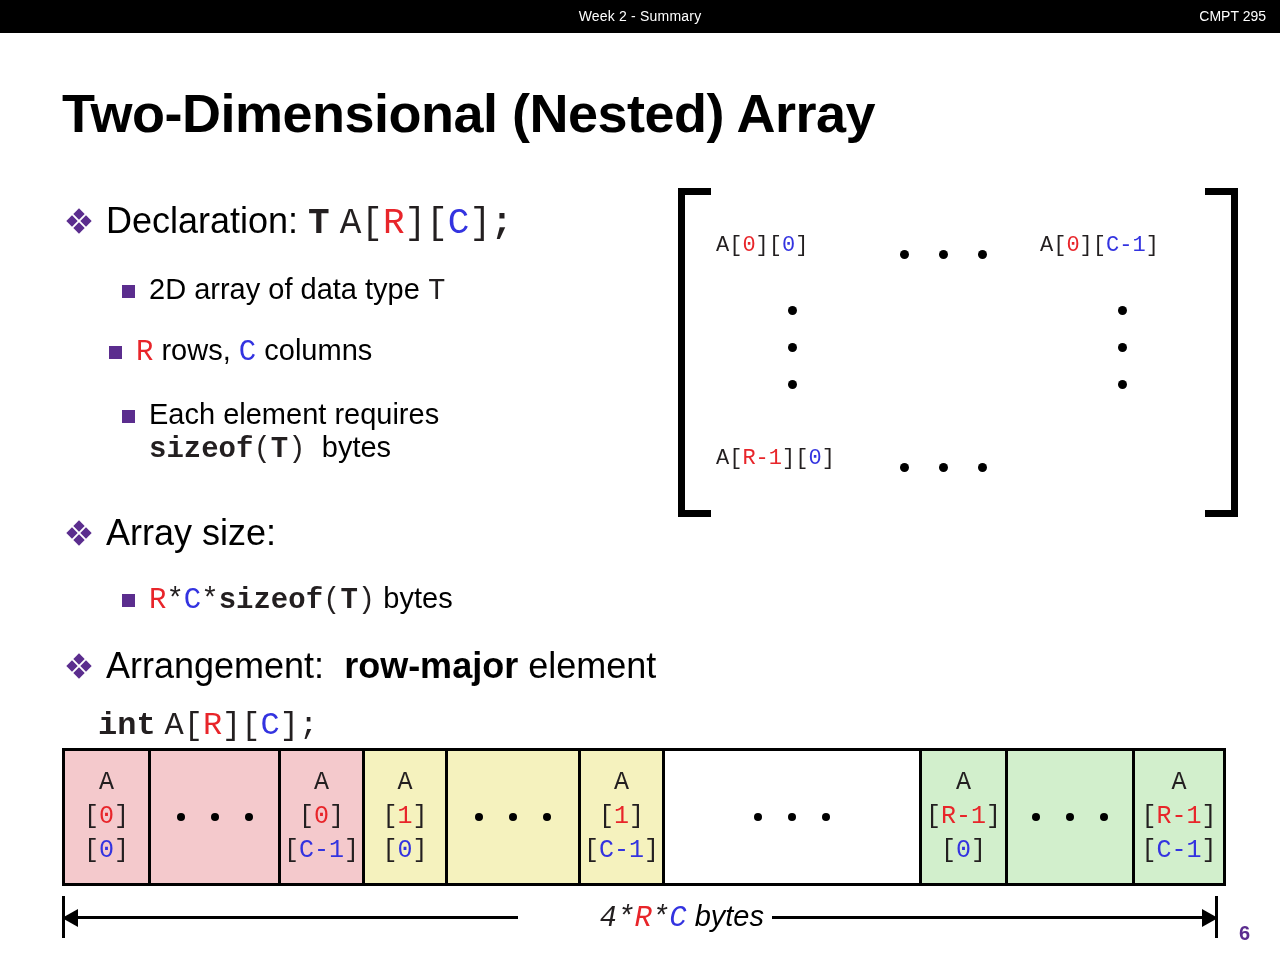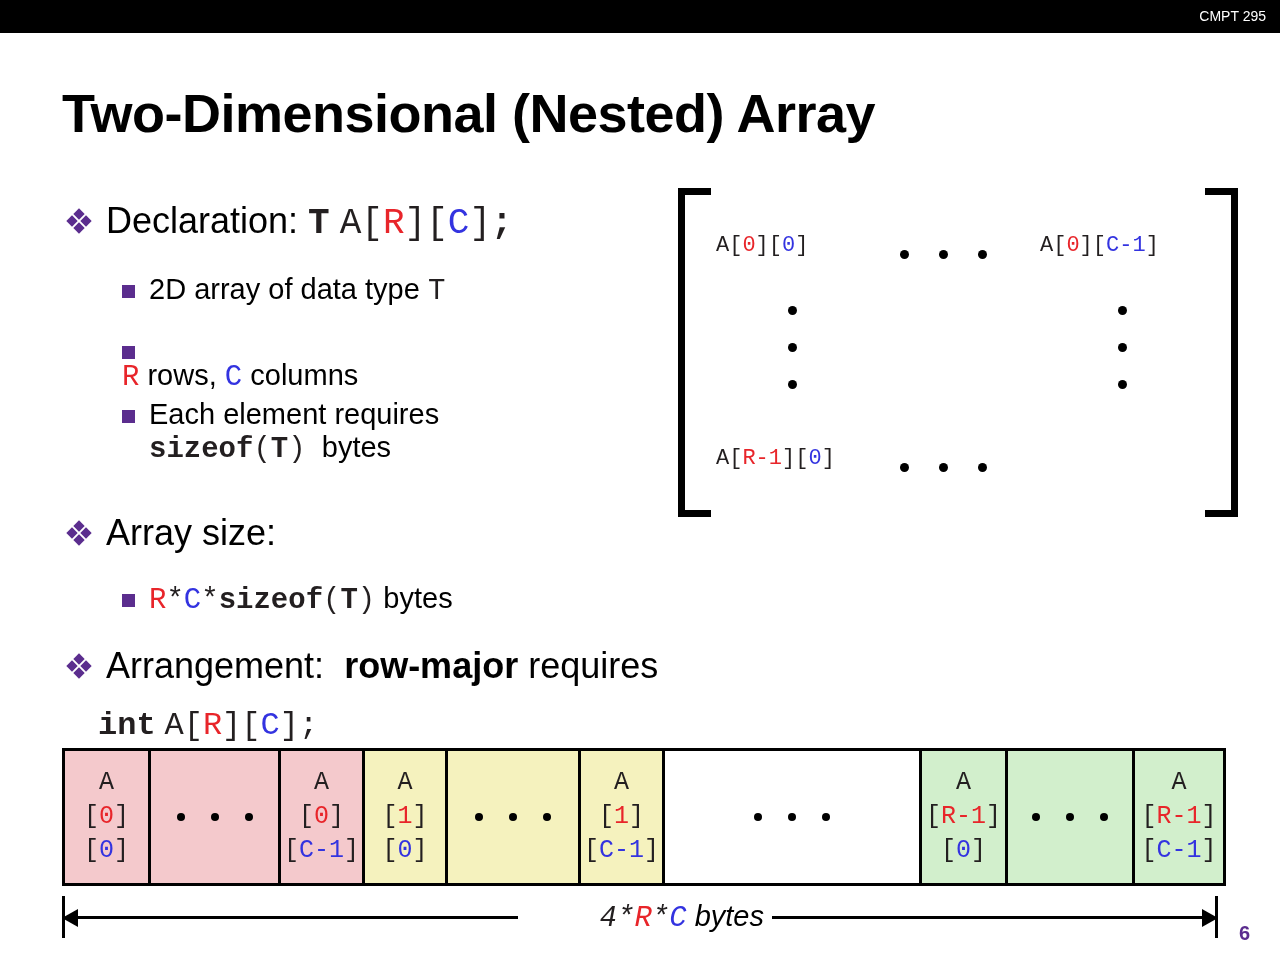--- a/index.html
+++ b/index.html
@@ -256,20 +256,21 @@
     font-weight: bold;
     color: #5B2D8E;
   }
 </style>
 </head>
 <body>
 
 <div id="slide">
 
   <div class="header-bar"></div>
+  <div class="header-center">Week 2 - Summary</div>
   <div class="header-right">CMPT 295</div>
 
   <div class="slide-title">Two-Dimensional (Nested) Array</div>
 
   <div class="bullet-l1" style="left:66px; top:200px;">
     <span class="bul-diamond">
       <i class="d-t"></i>
         <i class="d-l"></i>
         <i class="d-r"></i>
         <i class="d-b"></i>
@@ -279,21 +280,21 @@
       <span class="mono-b dark">T</span>
       <span class="mono dark">A</span><span class="mono dark">[</span><span class="mono red">R</span><span class="mono dark">]</span><span class="mono dark">[</span><span class="mono blue">C</span><span class="mono dark">]</span><span class="mono dark bold">;</span>
     </span>
   </div>
 
   <div class="bullet-l2" style="left:122px; top:273px;">
     <span class="bul-square"></span>
     <span><span>2D array of data type </span><span class="mono dark">T</span></span>
   </div>
 
-  <div class="bullet-l2" style="left:122px; top:334px;flex-direction:column;">
+  <div class="bullet-l2" style="left:109px; top:334px;">
     <span class="bul-square"></span>
     <span><span class="mono red">R</span><span> rows, </span><span class="mono blue">C</span><span> columns</span></span>
   </div>
 
   <div class="bullet-l2" style="left:122px; top:398px;">
     <span class="bul-square"></span>
     <span>
       <span>Each element requires</span><br>
       <span class="mono-b dark">sizeof</span><span class="mono dark">(</span><span class="mono-b dark">T</span><span class="mono dark">)</span>&nbsp; <span>bytes</span>
     </span>
@@ -314,21 +315,21 @@
     <span><span class="mono red">R</span><span class="mono dark">*</span><span class="mono blue">C</span><span class="mono dark">*</span><span class="mono-b dark">sizeof</span><span class="mono dark">(</span><span class="mono-b dark">T</span><span class="mono dark">)</span> <span>bytes</span></span>
   </div>
 
   <div class="bullet-l1" style="left:66px; top:645px;">
     <span class="bul-diamond">
       <i class="d-t"></i>
         <i class="d-l"></i>
         <i class="d-r"></i>
         <i class="d-b"></i>
     </span>
-    <span><span>Arrangement:</span>&nbsp; <span class="bold">row-major</span> <span>requires</span></span>
+    <span><span>Arrangement:</span>&nbsp; <span class="bold">row-major</span> <span>element</span></span>
   </div>
 
   <div class="matrix">
     <div class="mbracket left"></div>
     <div class="mbracket right"></div>
 
     <div class="mrow m-tl mono dark"><span>A</span><span>[</span><span class="red">0</span><span>]</span><span>[</span><span class="blue">0</span><span>]</span></div>
 
     <div class="mrow m-tr mono dark"><span>A</span><span>[</span><span class="red">0</span><span>]</span><span>[</span><span class="blue">C-1</span><span>]</span></div>
 

